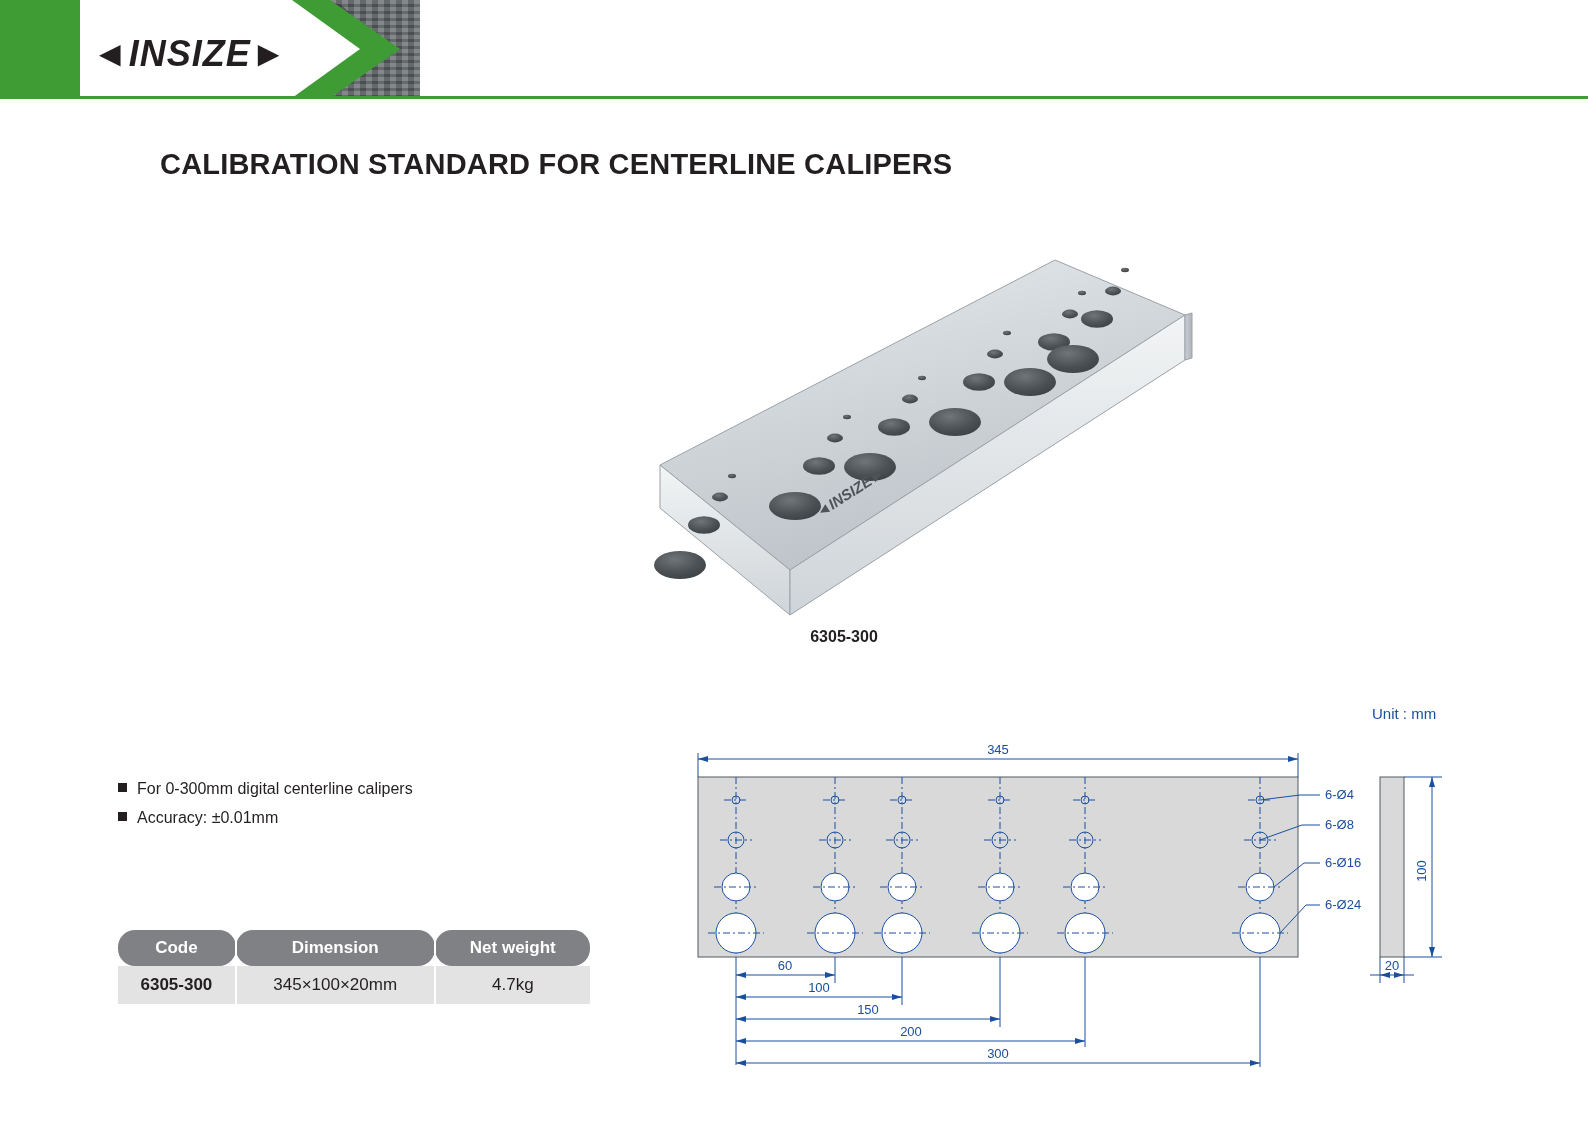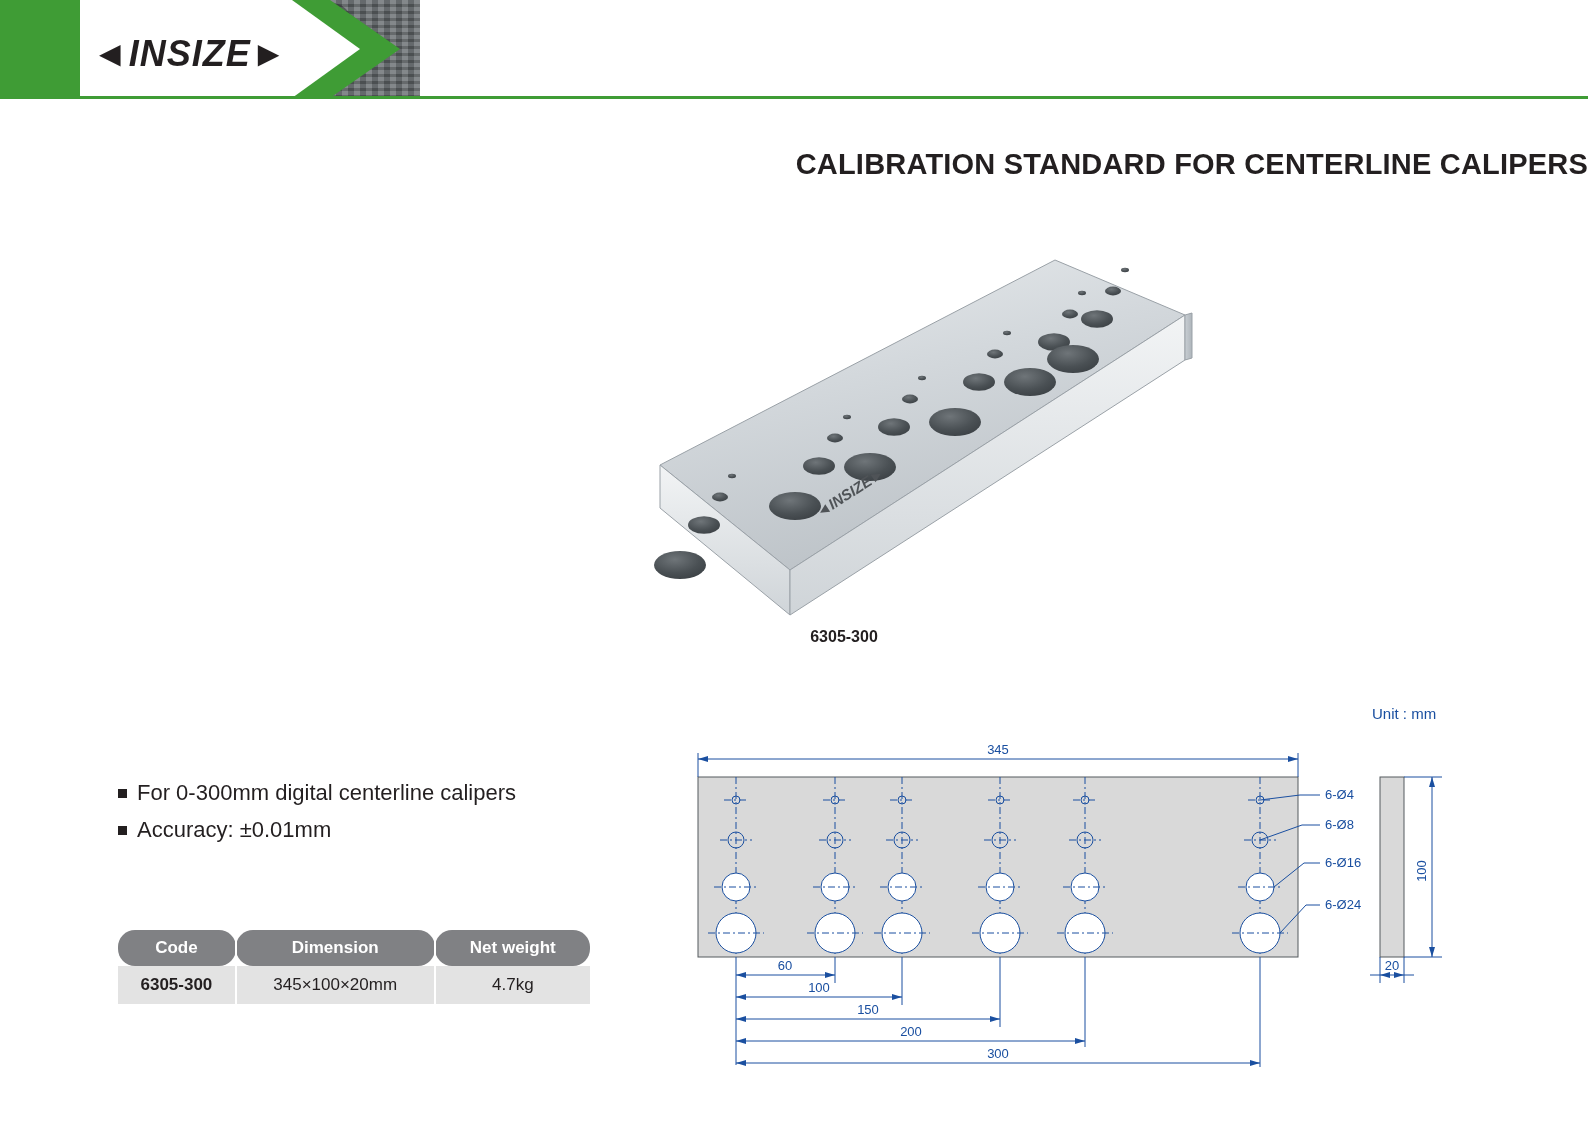--- a/index.html
+++ b/index.html
@@ -47,21 +47,21 @@
   .logo{
     position:absolute;left:92px;top:33px;
     font-family:"Liberation Sans", sans-serif;
     font-size:36px;font-weight:bold;font-style:italic;letter-spacing:1px;
     color:#231f20;white-space:nowrap;
   }
 
   
   .page-title{
     position:absolute;left:0;top:148px;width:1588px;
-    text-align:right;
+    text-align:left;
     font-size:29px;font-weight:bold;letter-spacing:.2px;
     color:#231f20;
   }
   .title-inner{display:inline-block;padding-left:160px;}
 
   
   .product-wrap{
     position:absolute;left:330px;top:250px;width:930px;height:400px;
   }
   .product-svg{display:block;}
@@ -69,21 +69,21 @@
     position:absolute;left:0;top:628px;width:1588px;text-align:center;
     font-size:16px;font-weight:bold;color:#231f20;
   }
   .model-inner{display:inline-block;padding-left:100px;}
 
   
   .features{
     position:absolute;left:118px;top:780px;width:500px;
   }
   .feature{
-    font-size:22px;color:#231f20;margin-bottom:11px;white-space:nowrap;
+    font-size:16px;color:#231f20;margin-bottom:11px;white-space:nowrap;
   }
   .bullet{
     display:inline-block;width:9px;height:9px;background:#231f20;
     margin-right:10px;vertical-align:2px;
   }
 
   
   .spec-table{
     position:absolute;left:118px;top:930px;
     border-collapse:collapse;

